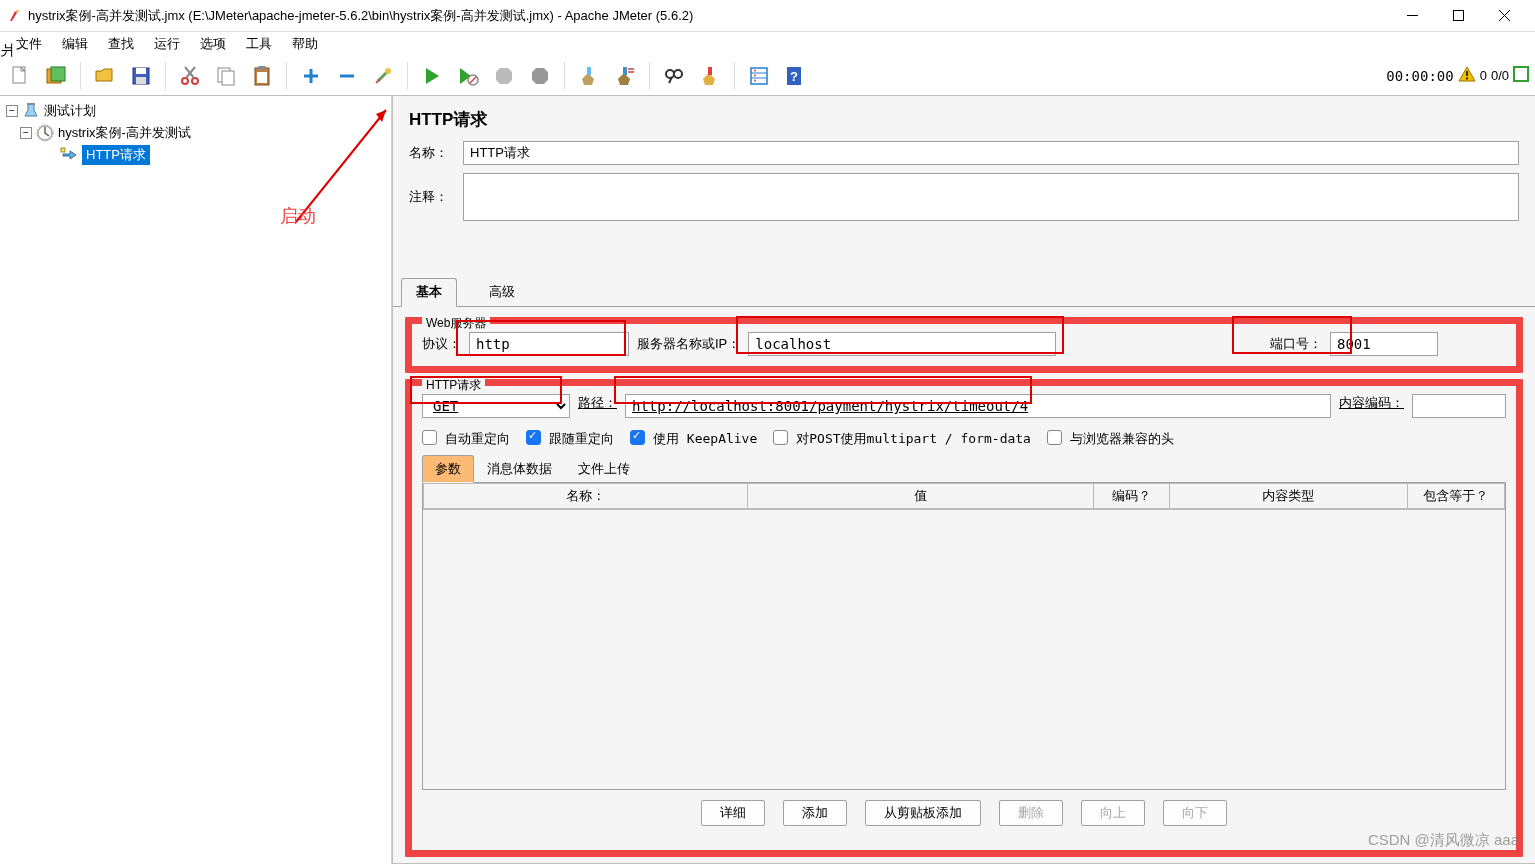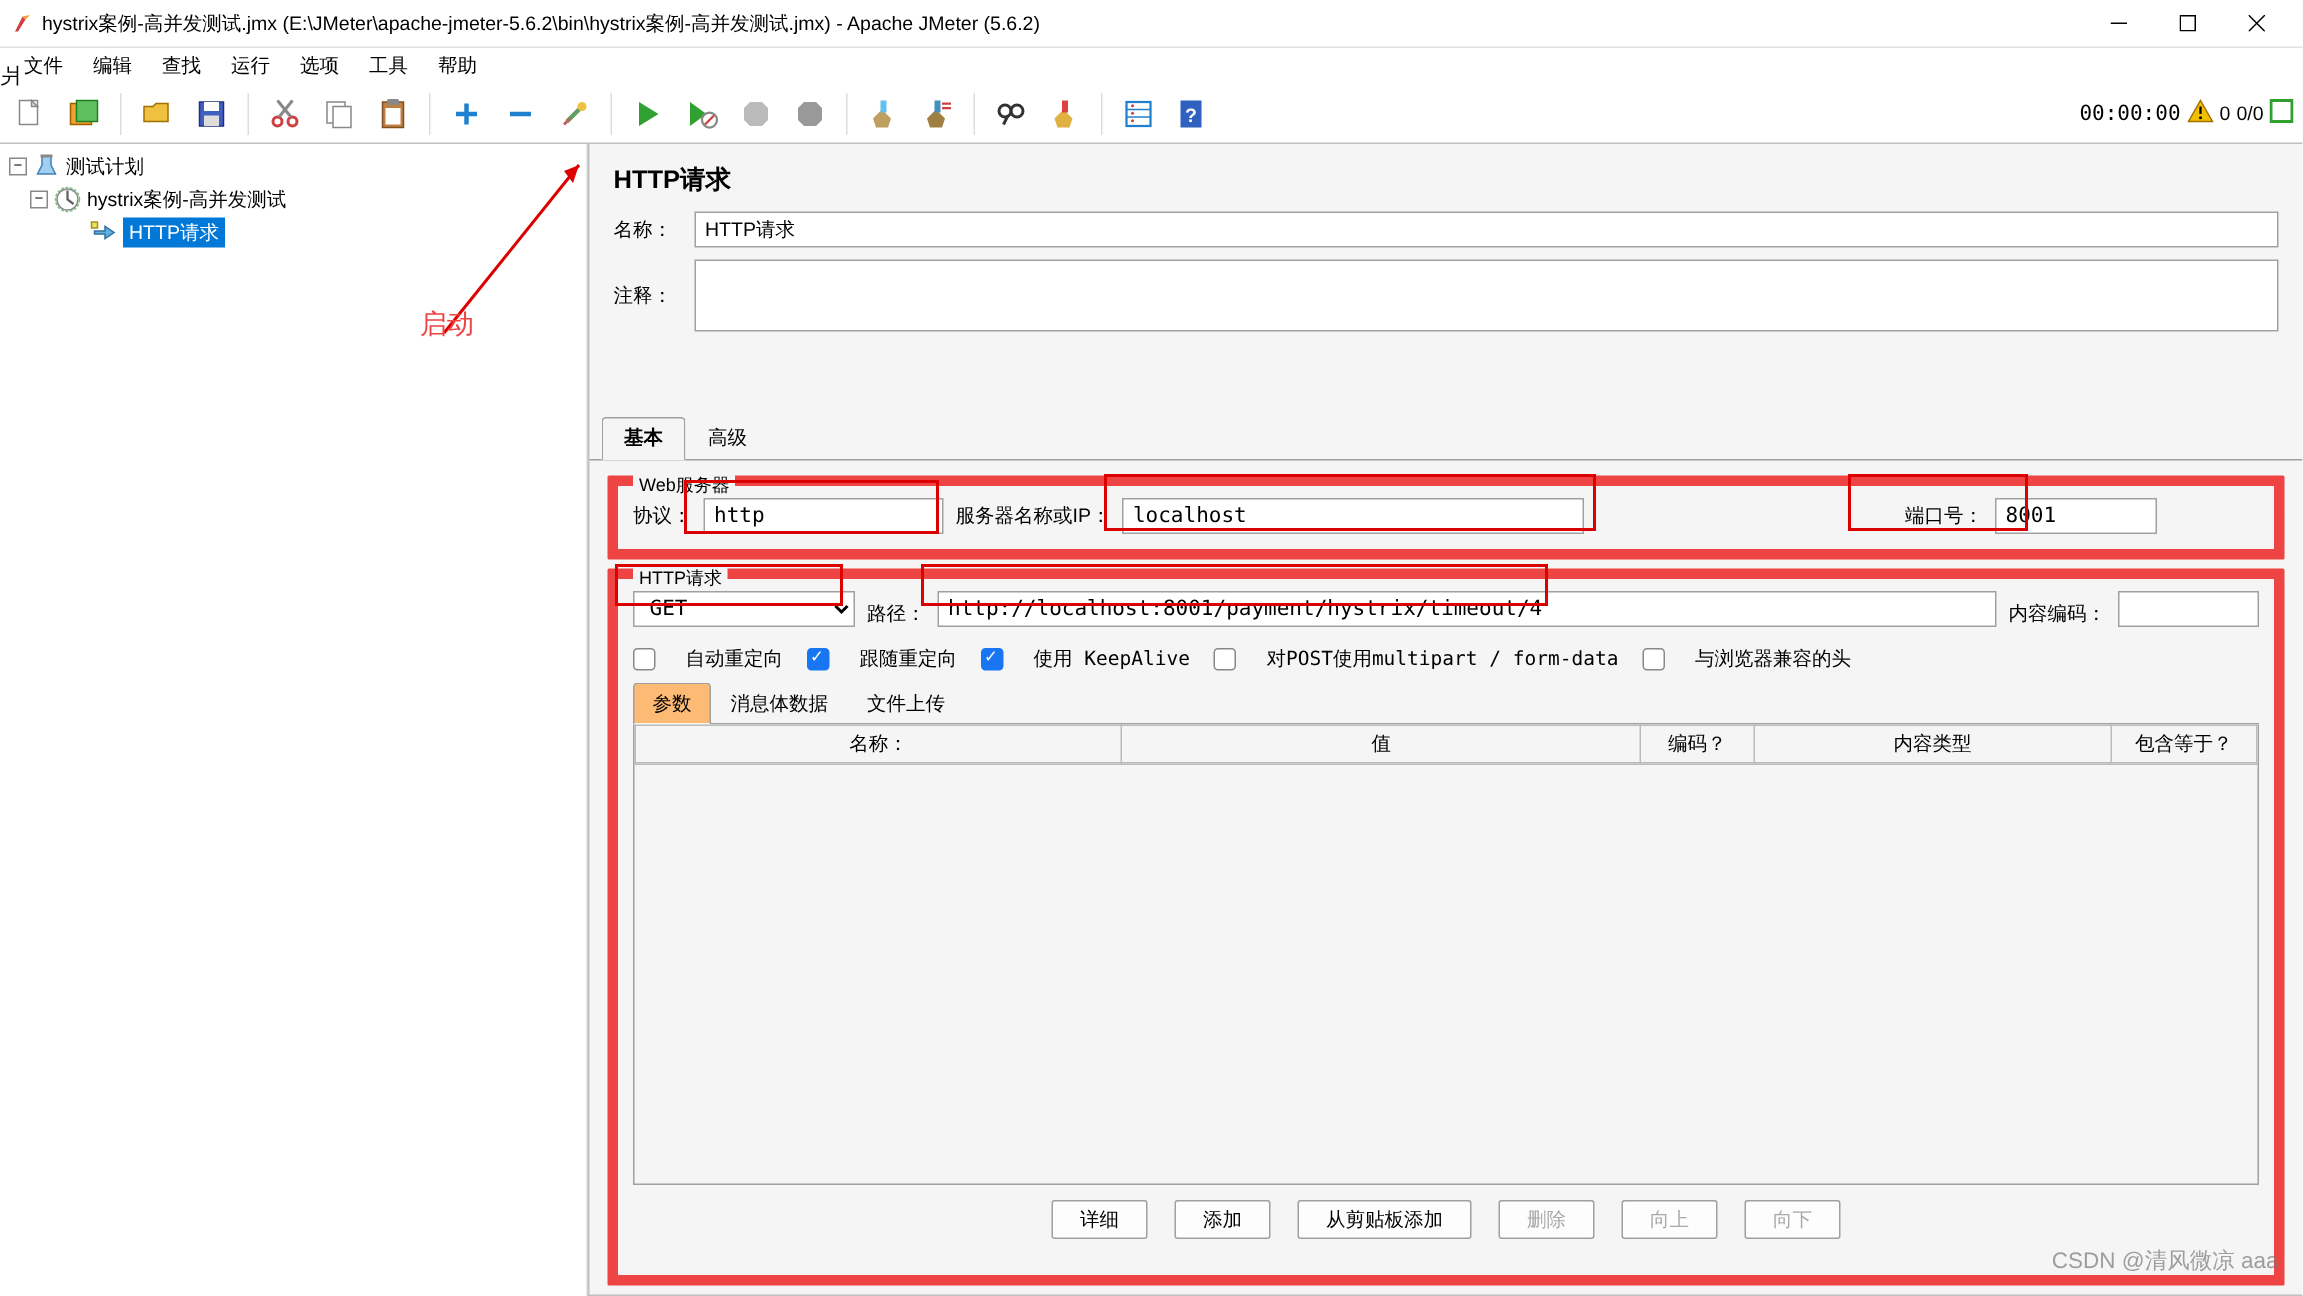--- a/index.html
+++ b/index.html
@@ -47,21 +47,21 @@
 
 .chead { padding: 12px 16px 4px 16px; }
 .chead h2 { font-size: 17px; font-weight: bold; margin-bottom: 10px; }
 .frow { display: flex; align-items: center; margin-bottom: 8px; }
 .flabel { width: 54px; text-align: left; }
 .finput { flex: 1; height: 24px; border: 1px solid #a0a0a0; background: #fff; padding: 2px 6px; font-size: 13px; }
 .finput.comment { height: 48px; }
 
 .spacer { flex: 0 0 44px; }
 
-.tabs { display: flex; border-bottom: 1px solid #a0a0a0; padding-left: 8px; gap: 0; }
+.tabs { display: flex; border-bottom: 1px solid #a0a0a0; padding-left: 8px; gap: 17px; }
 .tab { padding: 4px 14px 5px; border: 1px solid transparent; cursor: pointer; position: relative; top: 1px; }
 .tab.active { background: #f5f5f5; border: 1px solid #a0a0a0; border-bottom: 1px solid #f5f5f5; font-weight: bold; border-radius: 3px 3px 0 0; }
 
 .tab-content { padding: 10px 12px 0; flex: 1; display: flex; flex-direction: column; overflow: hidden; }
 .fieldset { border: 7px solid #ef4444; padding: 8px 10px 10px; margin-bottom: 6px; position: relative; border-radius: 1px; }
 .fieldset > .legend { position: absolute; top: -9px; left: 10px; background: #f5f5f5; padding: 0 4px; font-size: 12px; }
 
 .ws-row { display: flex; align-items: center; gap: 8px; }
 .ws-row .ilabel { white-space: nowrap; }
 .ws-row input { height: 24px; border: 1px solid #a0a0a0; padding: 2px 6px; background: #fff; font-family: monospace; font-size: 14px; }
@@ -70,27 +70,27 @@
 .in-port { width: 108px; }
 
 
 .hl { position: absolute; border: 2.5px solid #d00; pointer-events: none; }
 .hl1 { left: 456px; top: 320px; width: 170px; height: 36px; }
 .hl2 { left: 736px; top: 316px; width: 328px; height: 38px; }
 .hl3 { left: 1232px; top: 316px; width: 120px; height: 38px; }
 .hl4 { left: 410px; top: 376px; width: 152px; height: 28px; }
 .hl5 { left: 614px; top: 376px; width: 418px; height: 28px; }
 
-.http-row1 { display: flex; align-items: flex-end; gap: 8px; margin-bottom: 8px; }
+.http-row1 { display: flex; align-items: flex-start; gap: 8px; margin-bottom: 8px; text-decoration: underline; }
 .select { height: 24px; width: 148px; border: 1px solid #a0a0a0; background: #fff; padding: 2px 6px; font-family: monospace; font-size: 14px; }
 .in-path { flex: 1; height: 24px; border: 1px solid #a0a0a0; background: #fff; padding: 2px 6px; font-family: monospace; font-size: 14px; }
 .in-enc { width: 94px; height: 24px; border: 1px solid #a0a0a0; background: #fff; padding: 2px 6px; }
 
 .cbrow { display: flex; align-items: center; gap: 16px; padding: 4px 0 2px; }
-.cb { display: flex; align-items: center; gap: 20px; }
+.cb { display: flex; align-items: flex-start; gap: 8px; }
 .cb input { width: 15px; height: 15px; appearance: none; border: 1.5px solid #888; border-radius: 3px; position: relative; background: #fff; }
 .cb input:checked { background: #1976f2; border-color: #1976f2; }
 .cb input:checked::after { content: '✓'; position: absolute; color: #fff; font-size: 11px; left: 1px; top: -2px; }
 .cb label { font-size: 13px; }
 .mono { font-family: monospace; }
 
 .inner-tabs { display: flex; border-bottom: 1px solid #a0a0a0; gap: 0; margin-top: 4px; }
 .inner-tab { padding: 4px 12px; cursor: pointer; position: relative; top: 1px; border: 1px solid transparent; }
 .inner-tab.active { border: 1px solid #a0a0a0; border-bottom-color: #f5f5f5; background: #fdba74; border-radius: 3px 3px 0 0; }
 

